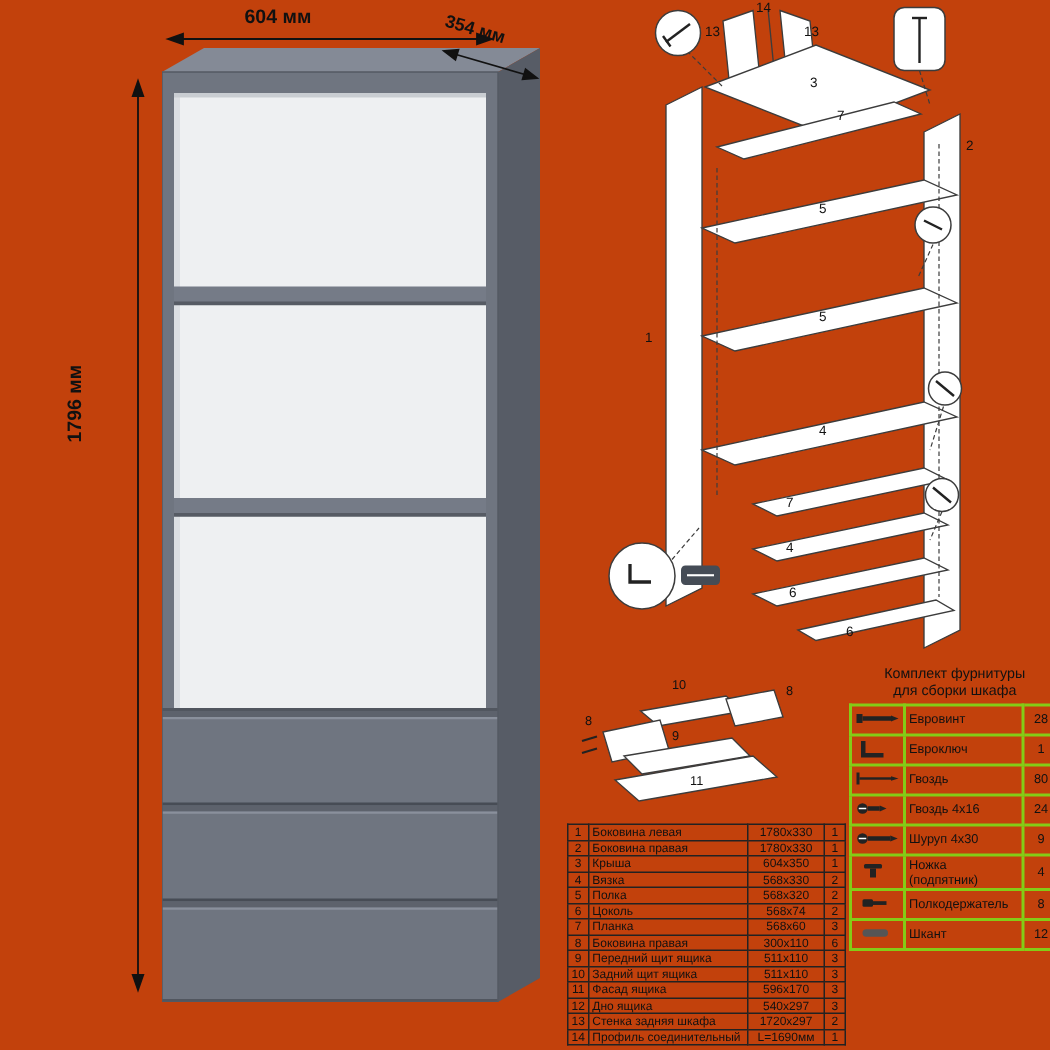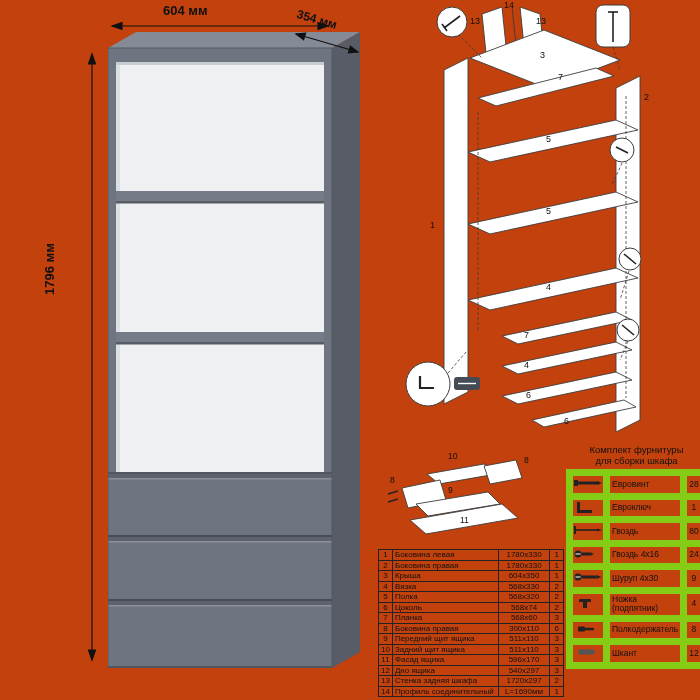--- a/index.html
+++ b/index.html
@@ -20,21 +20,21 @@
   
   .parts-table{position:absolute;left:378px;top:549px;width:186px;border-collapse:collapse;}
   .parts-table td{border:1px solid #222;font-size:8px;line-height:9.5px;height:9.5px;
                   padding:0 2px;white-space:nowrap;overflow:hidden;}
   .parts-table td.n,.parts-table td.sz,.parts-table td.q{text-align:center;padding:0 1px;}
 
   
   .hw{position:absolute;left:566px;top:444px;width:141px;}
   .hw-title{font-size:9.5px;line-height:11px;text-align:center;margin-bottom:3px;}
   .hw table{border-collapse:collapse;width:141px;}
-  .hw td{border:7px solid #84cc16;font-size:8.5px;line-height:9.5px;padding:1px 2px;vertical-align:middle;}
+  .hw td{border:2px solid #84cc16;font-size:8.5px;line-height:9.5px;padding:1px 2px;vertical-align:middle;}
   .hw tr{height:20px;}
   .hw tr.tall{height:auto;}
   .hw td.ic{width:34px;text-align:center;padding:0;}
   .hw td.q{width:18px;text-align:center;}
 </style>
 </head>
 <body>
 
 <div class="sheet">
 

